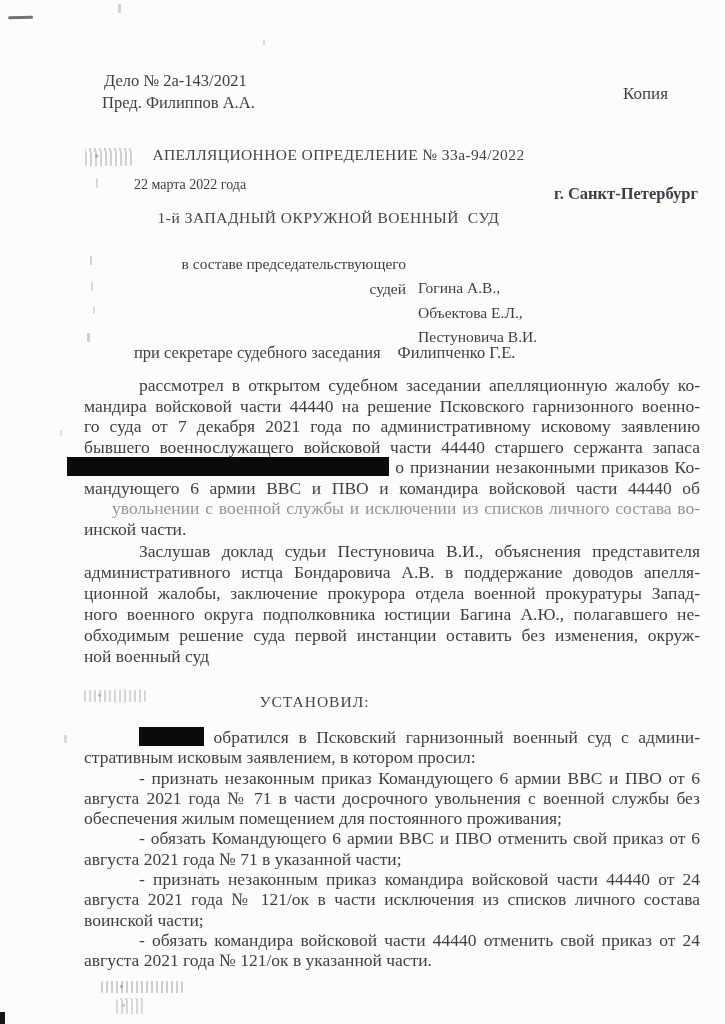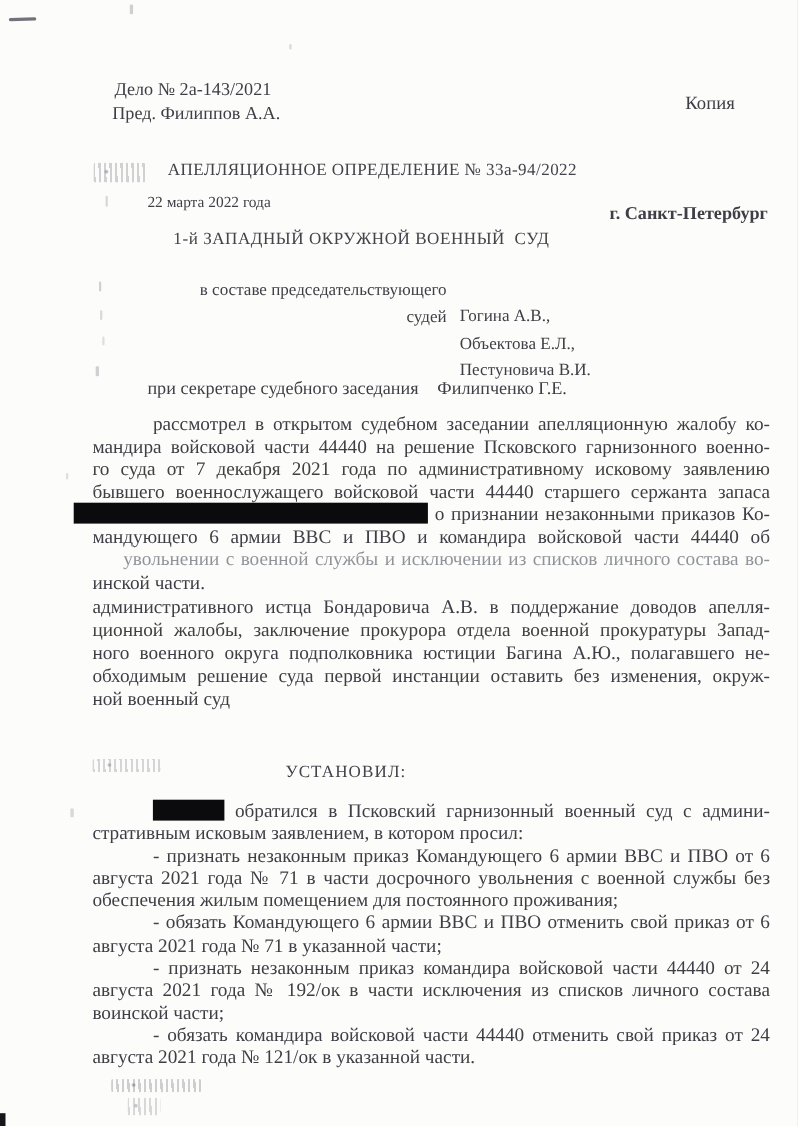--- a/index.html
+++ b/index.html
@@ -102,39 +102,40 @@
       <div class="line just">мандира войсковой части 44440 на решение Псковского гарнизонного военно-</div>
       <div class="line just dim">го суда от 7 декабря 2021 года по административному исковому заявлению</div>
       <div class="line just">бывшего военнослужащего войсковой части 44440 старшего сержанта запаса</div>
       <div class="line just"><span class="redaction bar-wide"></span> <span>о признании незаконными приказов Ко-</span></div>
       <div class="line just">мандующего 6 армии ВВС и ПВО и командира войсковой части 44440 об</div>
       <div class="line just faded">увольнении с военной службы и исключении из списков личного состава во-</div>
       <div class="line">инской части.</div>
     </div>
 
     <div class="abs para para-heard">
+      <div class="line just indent">Заслушав доклад судьи Пестуновича В.И., объяснения представителя</div>
       <div class="line just">административного истца Бондаровича А.В. в поддержание доводов апелля-</div>
       <div class="line just dim">ционной жалобы, заключение прокурора отдела военной прокуратуры Запад-</div>
       <div class="line just">ного военного округа подполковника юстиции Багина А.Ю., полагавшего не-</div>
       <div class="line just">обходимым решение суда первой инстанции оставить без изменения, окруж-</div>
       <div class="line">ной военный суд</div>
     </div>
 
     <div class="abs section-heading">УСТАНОВИЛ:</div>
 
     <div class="abs para para-claims">
       <div class="line just indent"><span class="redaction bar-small"></span> <span>обратился в Псковский гарнизонный военный суд с админи-</span></div>
       <div class="line">стративным исковым заявлением, в котором просил:</div>
       <div class="line just indent">- признать незаконным приказ Командующего 6 армии ВВС и ПВО от 6</div>
       <div class="line just">августа 2021 года № 71 в части досрочного увольнения с военной службы без</div>
       <div class="line">обеспечения жилым помещением для постоянного проживания;</div>
       <div class="line just indent">- обязать Командующего 6 армии ВВС и ПВО отменить свой приказ от 6</div>
       <div class="line">августа 2021 года № 71 в указанной части;</div>
       <div class="line just indent">- признать незаконным приказ командира войсковой части 44440 от 24</div>
-      <div class="line just">августа 2021 года № 192/ок в части исключения из списков личного состава</div>
+      <div class="line just">августа 2021 года № 121/ок в части исключения из списков личного состава</div>
       <div class="line">воинской части;</div>
       <div class="line just indent">- обязать командира войсковой части 44440 отменить свой приказ от 24</div>
       <div class="line">августа 2021 года № 121/ок в указанной части.</div>
     </div>
 
     <div class="artifact dash-mark" style="left:8px;top:16px;width:25px;height:3px;"></div>
     <div class="artifact smudge" style="left:85px;top:148px;width:47px;height:18px;opacity:.75;"></div>
     <div class="artifact smudge" style="left:84px;top:690px;width:62px;height:12px;opacity:.65;"></div>
     <div class="artifact smudge" style="left:101px;top:981px;width:82px;height:12px;opacity:.8;"></div>
     <div class="artifact smudge" style="left:116px;top:998px;width:30px;height:16px;opacity:.6;"></div>

